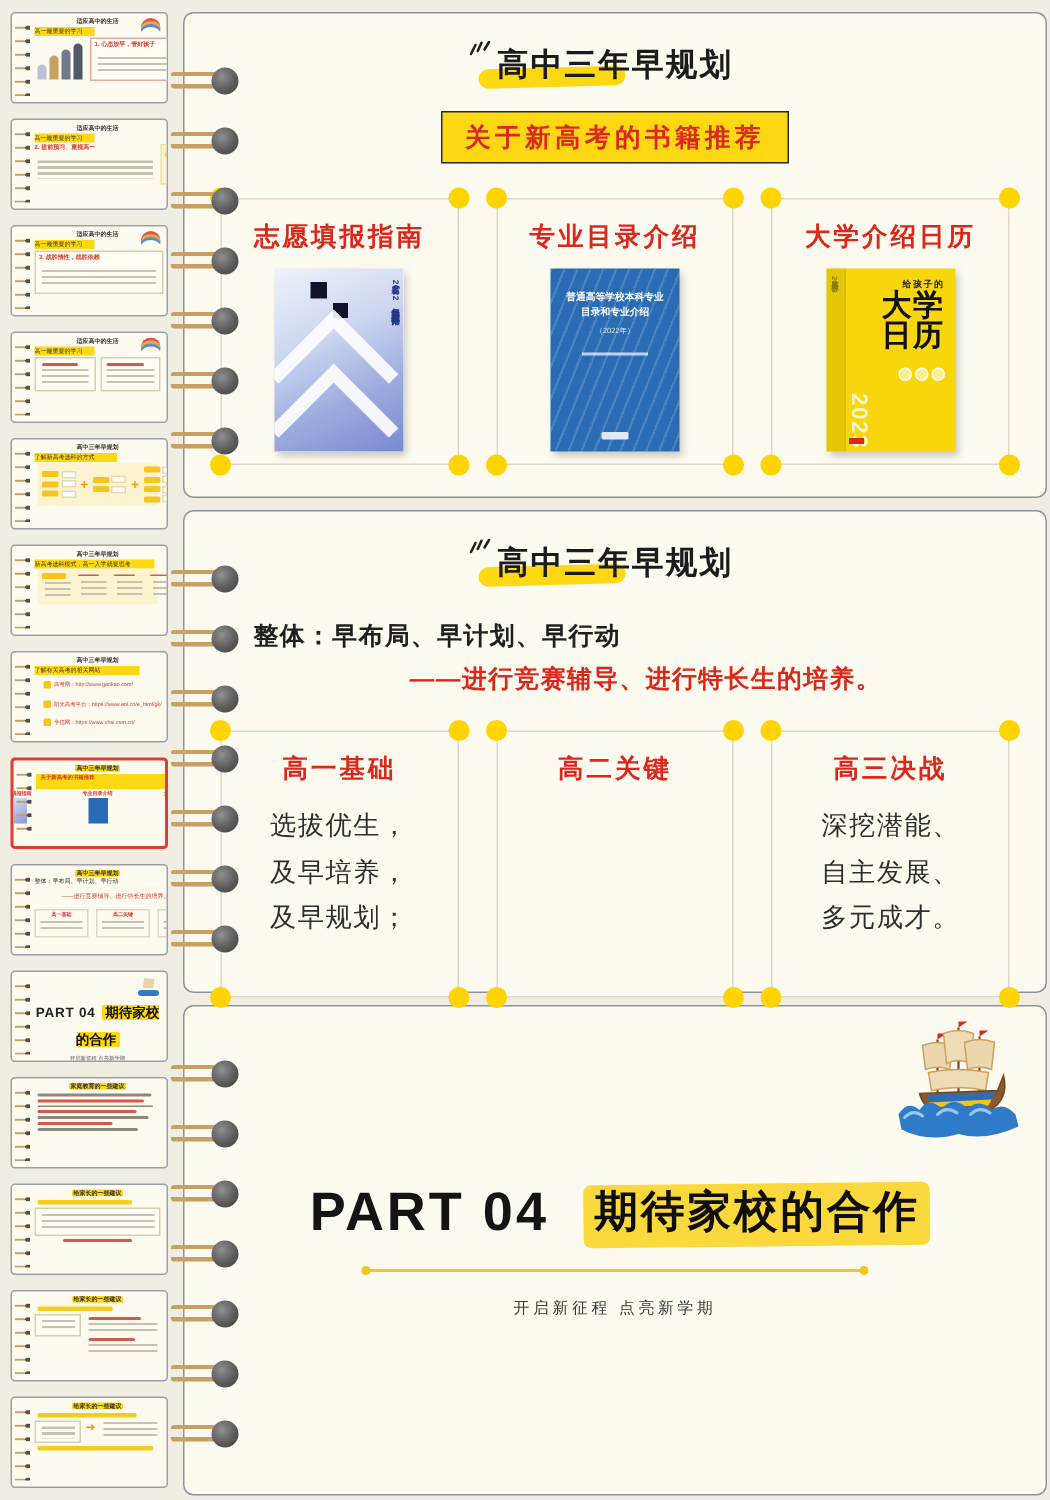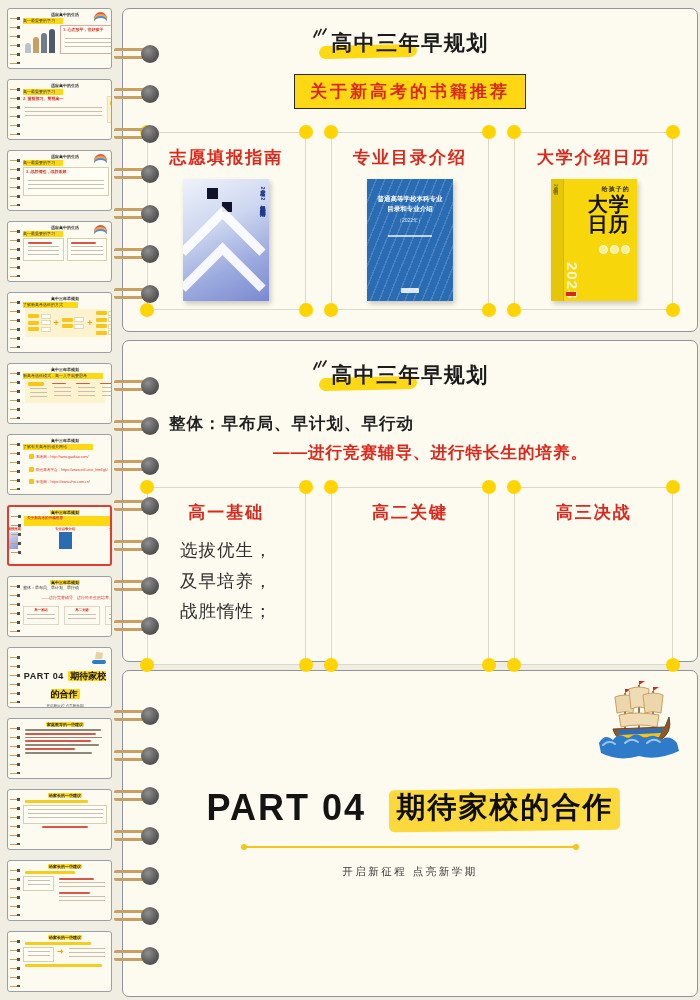--- a/index.html
+++ b/index.html
@@ -572,27 +572,30 @@
     </div>
 
     <div class="s2p">整体：早布局、早计划、早行动</div>
     <div class="s2p2">——进行竞赛辅导、进行特长生的培养。</div>
 
     <div class="boxrow">
       <div class="pbox"><i class="bdots"></i>
         <div class="pbox-h">高一基础</div>
         <div class="coltext" style="white-space:pre-line">选拔优生，
 及早培养，
-战胜惰性；</div>
+及早规划；</div>
       </div>
       <div class="pbox"><i class="bdots"></i>
         <div class="pbox-h">高二关键</div>
       </div>
       <div class="pbox"><i class="bdots"></i>
         <div class="pbox-h">高三决战</div>
+        <div class="coltext" style="white-space:pre-line">深挖潜能、
+自主发展、
+多元成才。</div>
       </div>
     </div>
   </section>
 
   <section class="slide" id="s3">
     <div class="bind" style="top:36px">
         <i class="lines"></i>
         <i class="knob"></i>
       </div>
     <div class="bind" style="top:76px">

